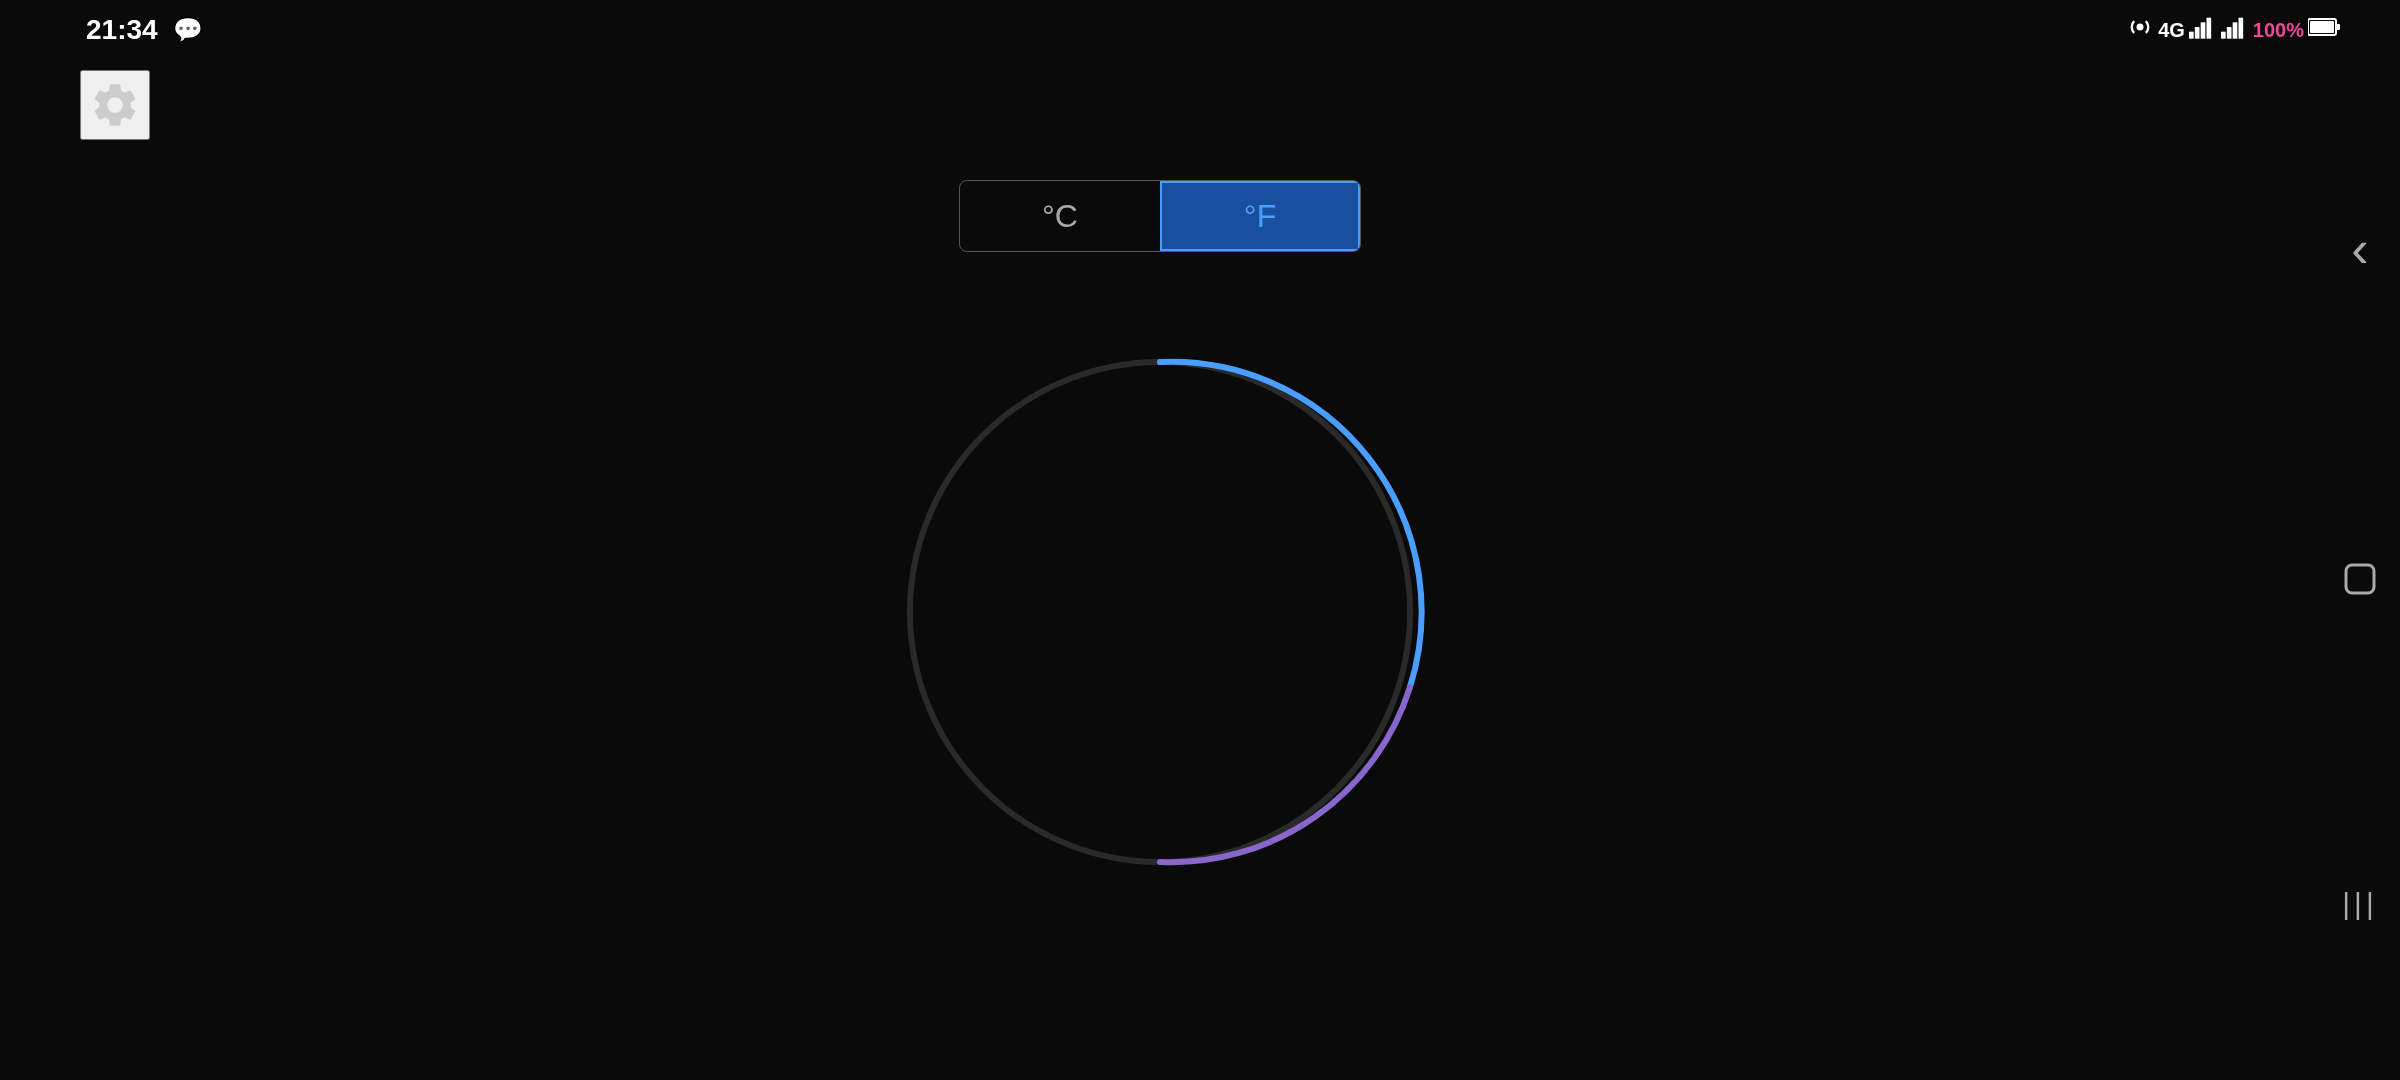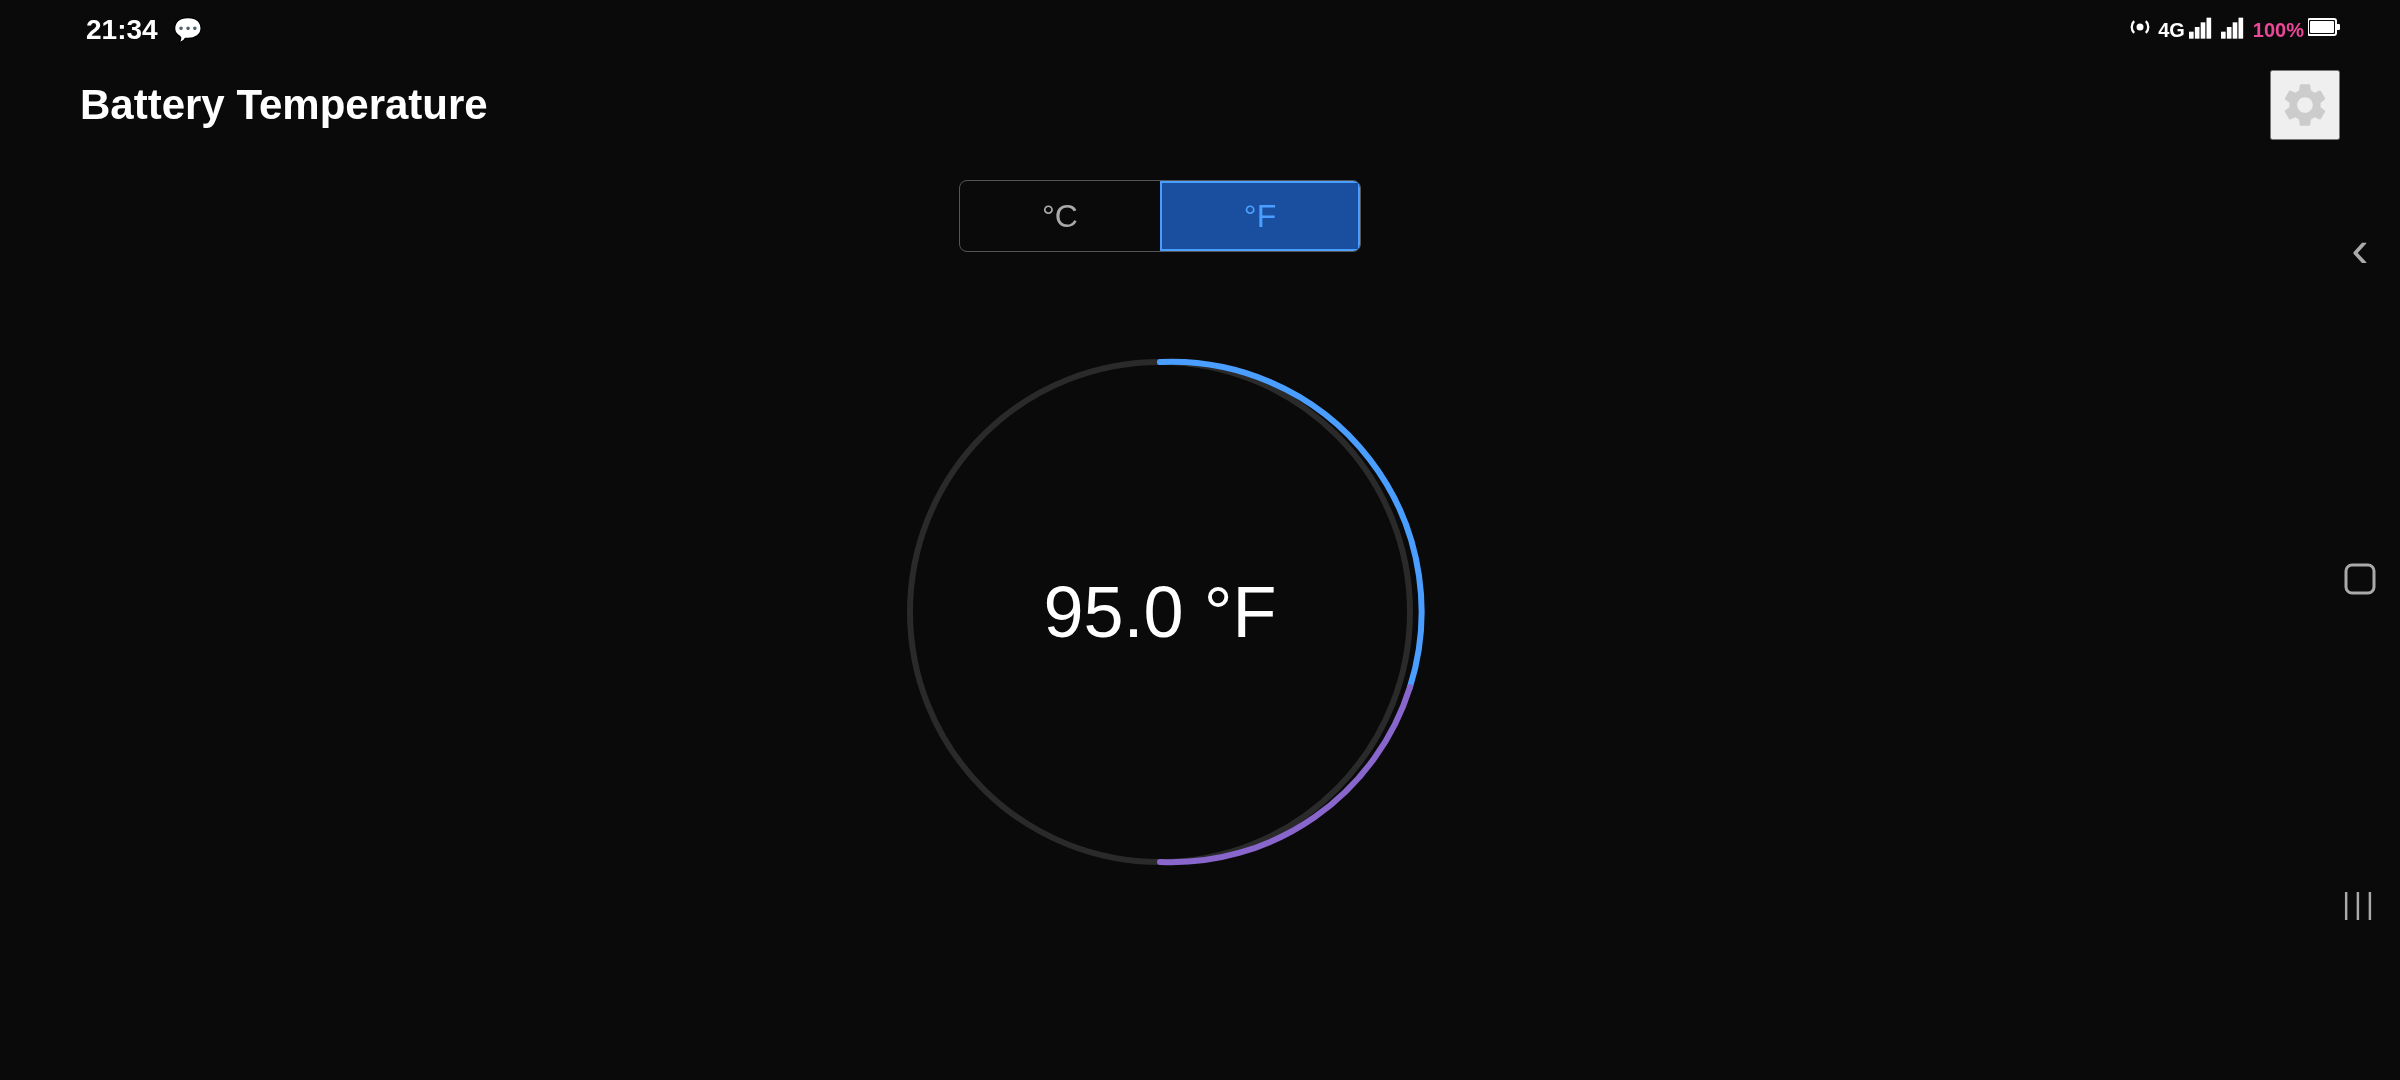--- a/index.html
+++ b/index.html
@@ -246,21 +246,20 @@
       <svg width="32" height="20" viewBox="0 0 32 20" fill="white">
         <rect x="0" y="2" width="28" height="16" rx="2" stroke="white" stroke-width="2" fill="none"></rect>
         <rect x="2" y="4" width="24" height="12" rx="1" fill="white"></rect>
         <rect x="28" y="7" width="4" height="6" rx="1" fill="white"></rect>
       </svg>
     </span>
   </div>
 </div>
 
 <div class="app-header">
-  <span class="app-title">Battery Temperature</span>
   <button class="settings-icon-btn" title="Settings">
     <svg viewBox="0 0 24 24">
       <path d="M19.14,12.94c0.04-0.3,0.06-0.61,0.06-0.94c0-0.32-0.02-0.64-0.07-0.94l2.03-1.58c0.18-0.14,0.23-0.41,0.12-0.61 l-1.92-3.32c-0.12-0.22-0.37-0.29-0.59-0.22l-2.39,0.96c-0.5-0.38-1.03-0.7-1.62-0.94L14.4,2.81c-0.04-0.24-0.24-0.41-0.48-0.41 h-3.84c-0.24,0-0.43,0.17-0.47,0.41L9.25,5.35C8.66,5.59,8.12,5.92,7.63,6.29L5.24,5.33c-0.22-0.08-0.47,0-0.59,0.22L2.74,8.87 C2.62,9.08,2.66,9.34,2.86,9.48l2.03,1.58C4.84,11.36,4.8,11.69,4.8,12s0.02,0.64,0.07,0.94l-2.03,1.58 c-0.18,0.14-0.23,0.41-0.12,0.61l1.92,3.32c0.12,0.22,0.37,0.29,0.59,0.22l2.39-0.96c0.5,0.38,1.03,0.7,1.62,0.94l0.36,2.54 c0.05,0.24,0.24,0.41,0.48,0.41h3.84c0.24,0,0.44-0.17,0.47-0.41l0.36-2.54c0.59-0.24,1.13-0.56,1.62-0.94l2.39,0.96 c0.22,0.08,0.47,0,0.59-0.22l1.92-3.32c0.12-0.22,0.07-0.47-0.12-0.61L19.14,12.94z M12,15.6c-1.98,0-3.6-1.62-3.6-3.6 s1.62-3.6,3.6-3.6s3.6,1.62,3.6,3.6S13.98,15.6,12,15.6z"></path>
     </svg>
   </button>
 </div>
 
 <div class="main-content">
 
   <div class="unit-toggle">
@@ -270,21 +269,20 @@
 
   <div class="gauge-container">
     <svg class="gauge-svg" viewBox="0 0 600 600">
 
       <circle cx="300" cy="300" r="250" fill="none" stroke="#2a2a2a" stroke-width="6"></circle>
 
       <path d="M 300 50 A 250 250 0 0 1 550 375" fill="none" stroke="#4a9eff" stroke-width="6" stroke-linecap="round"></path>
 
       <path d="M 550 375 A 250 250 0 0 1 300 550" fill="none" stroke="#8866cc" stroke-width="6" stroke-linecap="round"></path>
     </svg>
-    <span class="gauge-value">95.0 °F</span>
   </div>
 </div>
 
 <div class="right-nav">
   <div style="flex:1;"></div>
   <span class="nav-back" style="font-size:52px;color:#aaaaaa;cursor:pointer;">‹</span>
   <div style="flex:2;"></div>
   <span class="nav-home" style="cursor:pointer;">
     <svg width="44" height="44" viewBox="0 0 44 44">
       <rect x="8" y="8" width="28" height="28" rx="6" fill="none" stroke="#aaaaaa" stroke-width="3"></rect>

